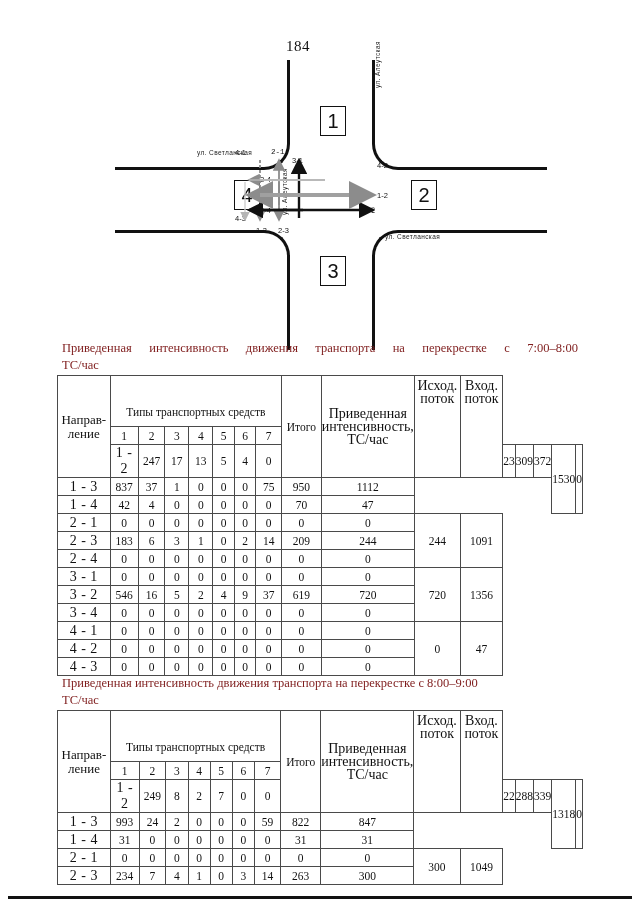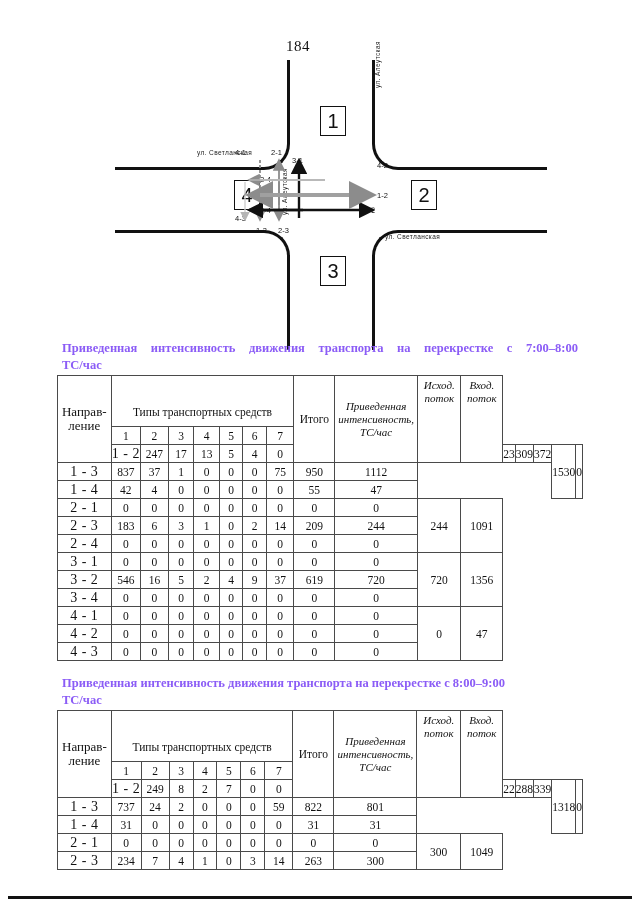--- a/index.html
+++ b/index.html
@@ -97,22 +97,21 @@
     white-space: nowrap;
     color: #111;
   }
 
   
   .caption {
     position: absolute;
     font-size: 12.5px;
     line-height: 17px;
     text-align: justify;
-    color: #8b5cf6;
-    font-weight: bold;
+    color: #7f1d1d;
   }
   .caption .l1 { display: block; text-align: justify; text-align-last: justify; }
   .caption .l2 { display: block; }
   .caption.nojust .l1 { text-align-last: left; }
 
   
   table.tt {
     position: absolute;
     border-collapse: collapse;
     font-size: 11.5px;
@@ -121,21 +120,21 @@
   table.tt td, table.tt th {
     border: 1px solid #4a4a4a;
     text-align: center;
     vertical-align: middle;
     font-weight: normal;
     padding: 0;
     height: 17px;
   }
   table.tt .hdr-tall { height: 50px; }
   table.tt .dirhdr { font-size: 13px; line-height: 14px; }
-  table.tt .small-hdr { font-size: 11px; line-height: 13px; font-style: italic; }
+  table.tt .small-hdr { font-size: 14px; line-height: 13px; }
   table.tt .dircell { font-size: 14px; letter-spacing: .5px; }
 
   
   .footer-band {
     position: absolute;
     left: 8px;
     bottom: 6px;
     width: 624px;
     height: 3px;
     background: #111;
@@ -158,21 +157,21 @@
   <div class="approach-box ab-3">3</div>
   <div class="approach-box ab-4">4</div>
 
   <div class="street-label sl-top-left">ул. Светланская</div>
   <div class="street-label sl-bot-right">ул. Светланская</div>
   <div class="street-label sl-right-v">ул. Алеутская</div>
   <div class="street-label sl-left-v">ул. Алеутская</div>
 
   <div class="flow-label" style="left:60px; top:78px;">4-1</div>
 
-  <div class="flow-label" style="left:96px; top:78px;">2-1</div>
+  <div class="flow-label" style="left:96px; top:78px;font-family:Liberation Mono, monospace;">2-1</div>
   <div class="flow-label" style="left:117px; top:86px;">3-1</div>
 
   <div class="flow-label" style="left:60px; top:144px;">4-3</div>
   <div class="flow-label" style="left:81px; top:156px;">1-3</div>
   <div class="flow-label" style="left:103px; top:156px;">2-3</div>
 
   <div class="flow-label" style="left:85px; top:105px;">2-4</div>
   <div class="flow-label" style="left:85px; top:121px;">1-4</div>
   <div class="flow-label" style="left:85px; top:136px;">3-4</div>
 
@@ -301,21 +300,21 @@
 
     <tr>
       <td class="dircell">1 - 4</td>
       <td>42</td>
       <td>4</td>
       <td>0</td>
       <td>0</td>
       <td>0</td>
       <td>0</td>
       <td>0</td>
-      <td>55</td>
+      <td>70</td>
       <td>47</td>
     </tr>
 
     <tr>
       <td class="dircell">2 - 1</td>
       <td>0</td>
       <td>0</td>
       <td>0</td>
       <td>0</td>
       <td>0</td>
@@ -500,29 +499,29 @@
       <td>0</td>
       <td>0</td>
       <td>22</td>
       <td>288</td>
       <td>339</td>
       <td rowspan="3">1318</td>
       <td rowspan="3">0</td>
     </tr>
     <tr>
       <td class="dircell">1 - 3</td>
-      <td>737</td>
+      <td>993</td>
       <td>24</td>
       <td>2</td>
       <td>0</td>
       <td>0</td>
       <td>0</td>
       <td>59</td>
       <td>822</td>
-      <td>801</td>
+      <td>847</td>
     </tr>
     <tr>
       <td class="dircell">1 - 4</td>
       <td>31</td>
       <td>0</td>
       <td>0</td>
       <td>0</td>
       <td>0</td>
       <td>0</td>
       <td>0</td>

